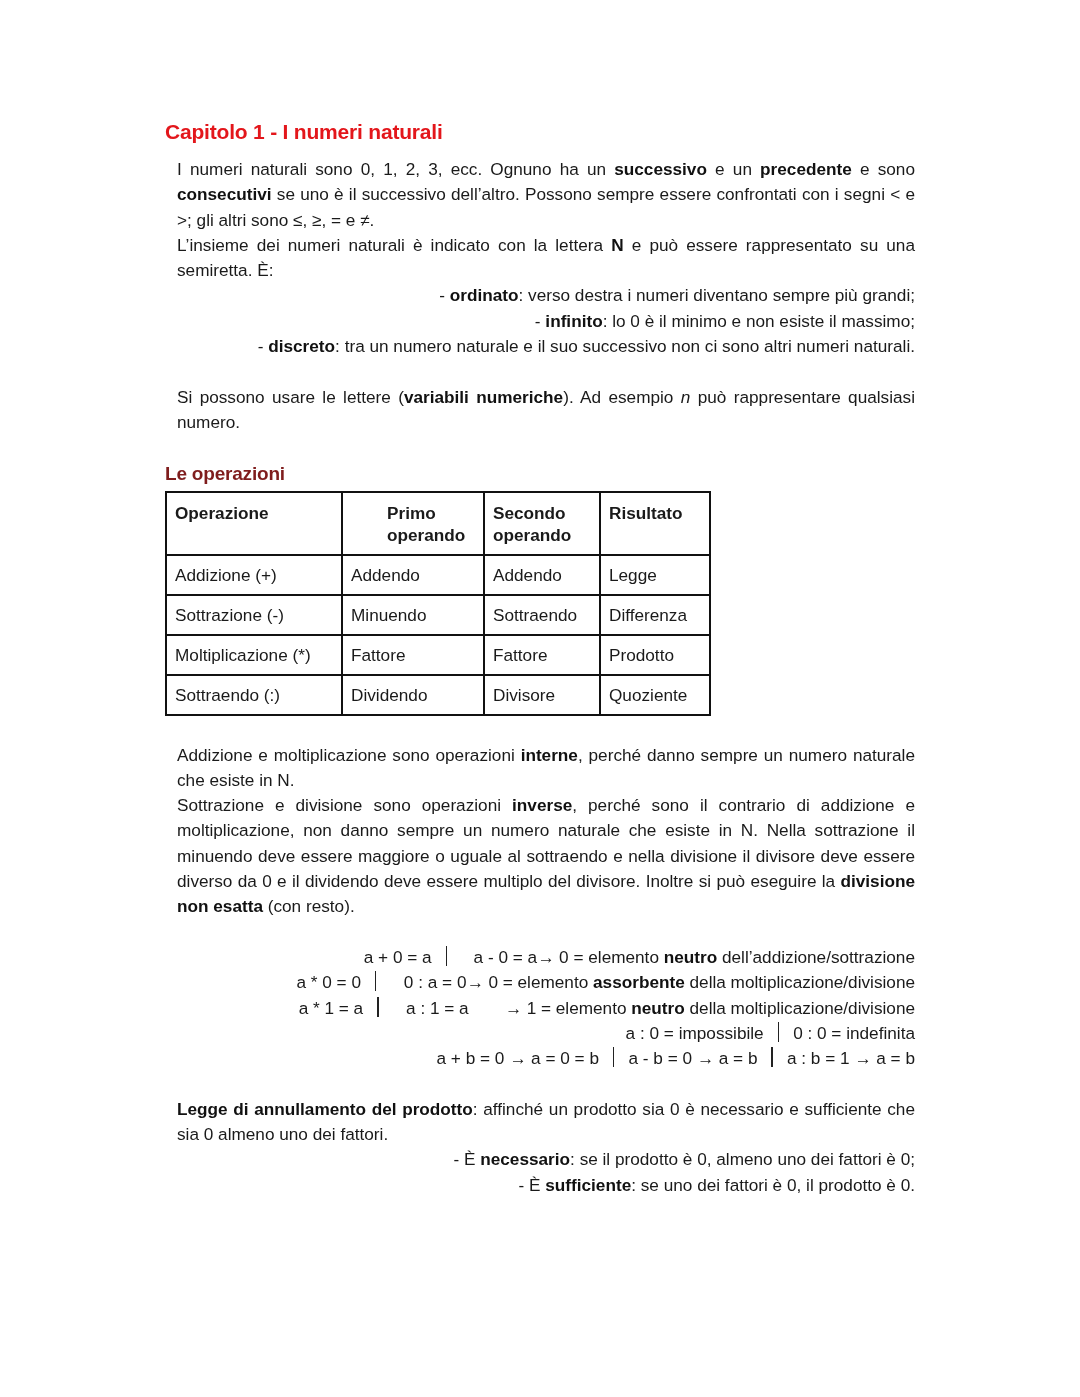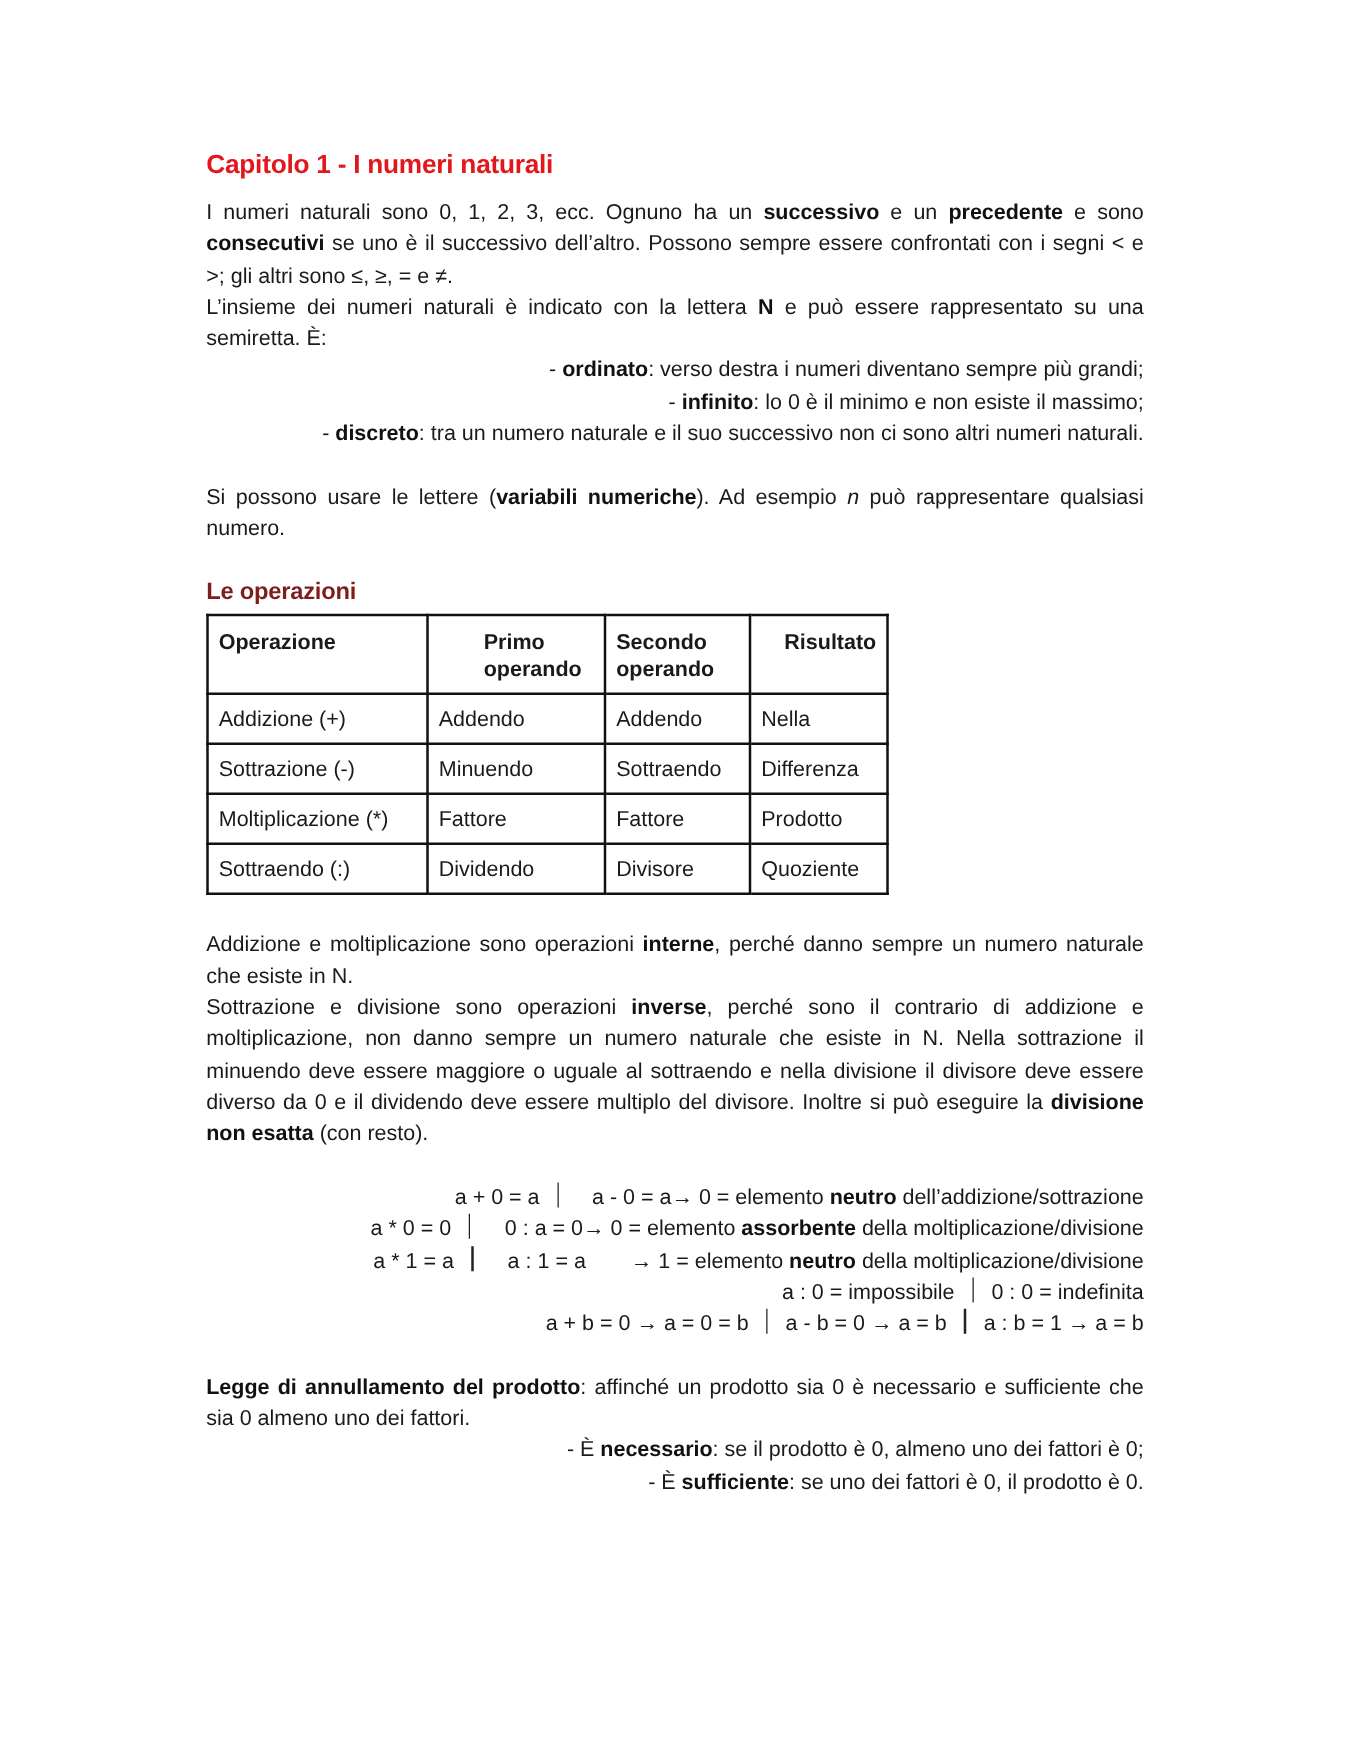--- a/index.html
+++ b/index.html
@@ -5,29 +5,29 @@
   html, body { margin: 0; padding: 0; background: #ffffff; }
   body {
     width: 1080px; height: 1397px; position: relative; overflow: hidden;
     font-family: "Liberation Sans", "DejaVu Sans", sans-serif;
     color: #1a1a1a;
   }
   .page { position: absolute; left: 165px; top: 118px; width: 750px; }
   .h1 { color: #e3161b; font-weight: bold; font-size: 21px; line-height: 28px; margin: 0 0 11px 0; letter-spacing: -0.2px; }
   .h2 { color: #7f1d1d; font-weight: bold; font-size: 19px; line-height: 26px; margin: 0 0 4px 0; letter-spacing: -0.2px; }
   p, .line { font-size: 17.2px; line-height: 25.3px; margin: 0; text-align: right; }
-  .justify { text-align: justify; text-align-last: left; }
+  .justify { text-align: justify; text-align-last: left; margin-left: 12px; }
   .gap { height: 25.3px; }
   b { font-weight: bold; color: #111; }
   i { font-style: italic; }
   table { border-collapse: collapse; margin: 0 0 0 0; font-size: 17.2px; }
   td, th { border: 2px solid #111; padding: 9px 8px 7px 8px; vertical-align: top; text-align: left; line-height: 22.5px; }
   th { font-weight: bold; height: 44px; }
   td { height: 24px; padding-top: 8px; padding-bottom: 6px; white-space: nowrap; }
-  .c1 { width: 158px; border-radius: 21px; } .c2 { width: 88px; padding-left: 44px; } .c3 { width: 98px; } .c4 { width: 92px; text-align: right; }
+  .c1 { width: 158px; border-radius: 21px; } .c2 { width: 88px; padding-left: 44px; } .c3 { width: 98px; } .c4 { width: 92px; }
   .sep { display: inline-block; width: 1.5px; height: 20px; background: #222; vertical-align: -3px; margin: 0 14px; }
   .arrow { display: inline-block; }
   .table-wrap { margin-bottom: 27px; }
 </style>
 </head>
 <body>
 
 <div class="page">
 
   <h1 class="h1">Capitolo 1 - I numeri naturali</h1>
@@ -54,21 +54,21 @@
           <tr>
       <th class="c1">Operazione</th>
       <th class="c2">Primo operando</th>
       <th class="c3">Secondo operando</th>
       <th class="c4">Risultato</th>
     </tr>
     <tr>
       <td>Addizione (+)</td>
       <td>Addendo</td>
       <td>Addendo</td>
-      <td>Nella</td>
+      <td>Legge</td>
     </tr>
     <tr>
       <td>Sottrazione (-)</td>
       <td>Minuendo</td>
       <td>Sottraendo</td>
       <td>Differenza</td>
     </tr>
     <tr>
       <td>Moltiplicazione (*)</td>
       <td>Fattore</td>

